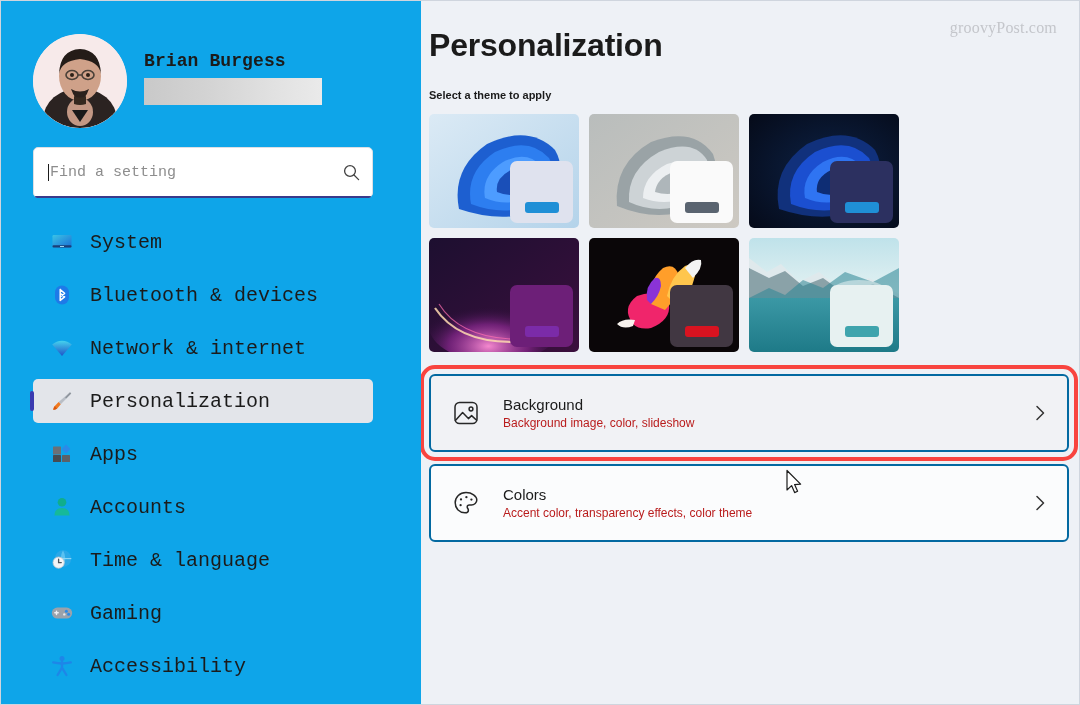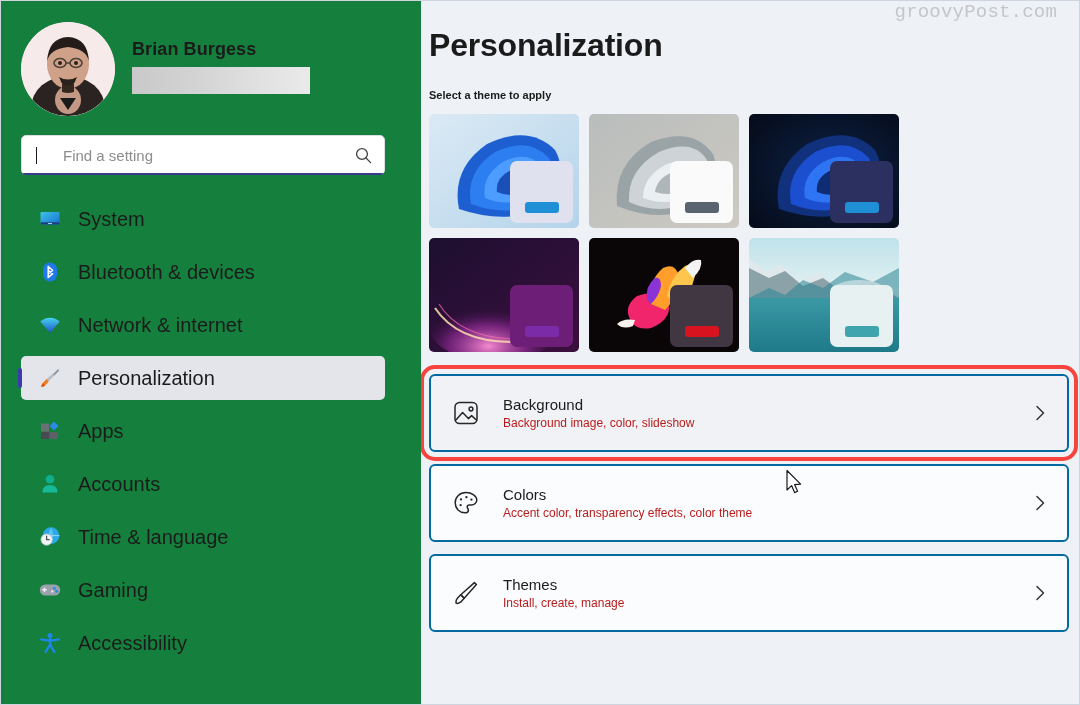--- a/index.html
+++ b/index.html
@@ -13,24 +13,25 @@
     position: relative;
     width: 1080px; height: 705px;
     display: flex;
     background: #eef1f6;
     border: 1px solid #cfd5de;
   }
 
   
   .sidebar {
     width: 420px; height: 100%;
-    background: #15803d;
-    padding: 4px;
+    background: #0ea5e9;
+    padding: 16px;
     position: relative;
     overflow: hidden;
+    font-family: Liberation Mono, monospace;
   }
   .account {
     display: flex;
     align-items: center;
     padding: 18px 0 0 16px;
     height: 110px;
   }
   .avatar {
     width: 94px; height: 94px;
     border-radius: 50%;
@@ -49,28 +50,27 @@
   }
   .account-email-redacted {
     margin-top: 7px;
     width: 178px; height: 27px;
     background: linear-gradient(90deg,#c9c9c9 0%,#d3d3d3 35%,#e2e2e2 75%,#eaeaea 100%);
   }
 
   .search-wrap { padding: 20px 32px 0 16px; }
   .search-box {
     position: relative;
-    height: 40px;
+    height: 51px;
     background: #ffffff;
     border: 1px solid #dcdfe4;
     border-radius: 5px;
     display: flex;
     align-items: center;
     padding: 0 12px 0 14px;
-    gap: 25px;
   }
   .search-box::after {
     content: "";
     position: absolute;
     left: 1px; right: 1px; bottom: -1px;
     height: 2px;
     background: #3a3a8c;
     border-radius: 0 0 5px 5px;
   }
   .caret {
@@ -117,23 +117,23 @@
 
   
   .main {
     flex: 1;
     position: relative;
     padding: 0 18px 0 8px;
     overflow: hidden;
   }
   .watermark {
     position: absolute;
-    right: 22px; top: 0;
-    font-family: Liberation Mono, monospace;
-    font-size: 19px;
+    right: 22px; top: 18px;
+    font-family: Liberation Serif, serif;
+    font-size: 16px;
     color: #c4c6cb;
     letter-spacing: .2px;
   }
   .page-title {
     font-size: 32px;
     font-weight: bold;
     color: #1b1b1b;
     padding-top: 26px;
     letter-spacing: -.2px;
   }
@@ -552,37 +552,20 @@
           <span class="row-title" style="display:block">Colors</span>
           <span class="row-sub" style="display:block">Accent color, transparency effects, color theme</span>
         </span>
         <span class="row-chevron">
           <svg width="14" height="20" viewBox="0 0 14 20" fill="none" stroke="currentColor" stroke-width="1.5">
             <path d="M4 3.5 L10.5 10 L4 16.5" stroke-linecap="round" stroke-linejoin="round"></path>
           </svg>
         </span>
       </div>
 
-      <div class="row">
-        <span class="row-icon">
-          <svg width="28" height="28" viewBox="0 0 28 28" fill="none" stroke="currentColor" stroke-width="1.5">
-            <path d="M22.4 3.6 L24.4 5.6 L12.2 19.2 L8.8 15.8 Z" stroke-linejoin="round"></path>
-            <path d="M8.8 15.8 L12.2 19.2 L8.6 23.2 Q5.4 25.2 4 24 Q3.6 21 5.6 19 Z" stroke-linejoin="round"></path>
-          </svg>
-        </span>
-        <span class="row-text">
-          <span class="row-title" style="display:block">Themes</span>
-          <span class="row-sub" style="display:block">Install, create, manage</span>
-        </span>
-        <span class="row-chevron">
-          <svg width="14" height="20" viewBox="0 0 14 20" fill="none" stroke="currentColor" stroke-width="1.5">
-            <path d="M4 3.5 L10.5 10 L4 16.5" stroke-linecap="round" stroke-linejoin="round"></path>
-          </svg>
-        </span>
-      </div>
 
     </div>
   </div>
 
   <div class="cursor">
     <svg width="20" height="28" viewBox="0 0 20 28">
       <path d="M2 1.5 L2 21 L6.6 16.6 L9.6 23.6 L12.6 22.3 L9.6 15.6 L15.6 15.2 Z" fill="#ffffff" stroke="#1c1c1c" stroke-width="1.2" stroke-linejoin="round"></path>
     </svg>
   </div>
 

